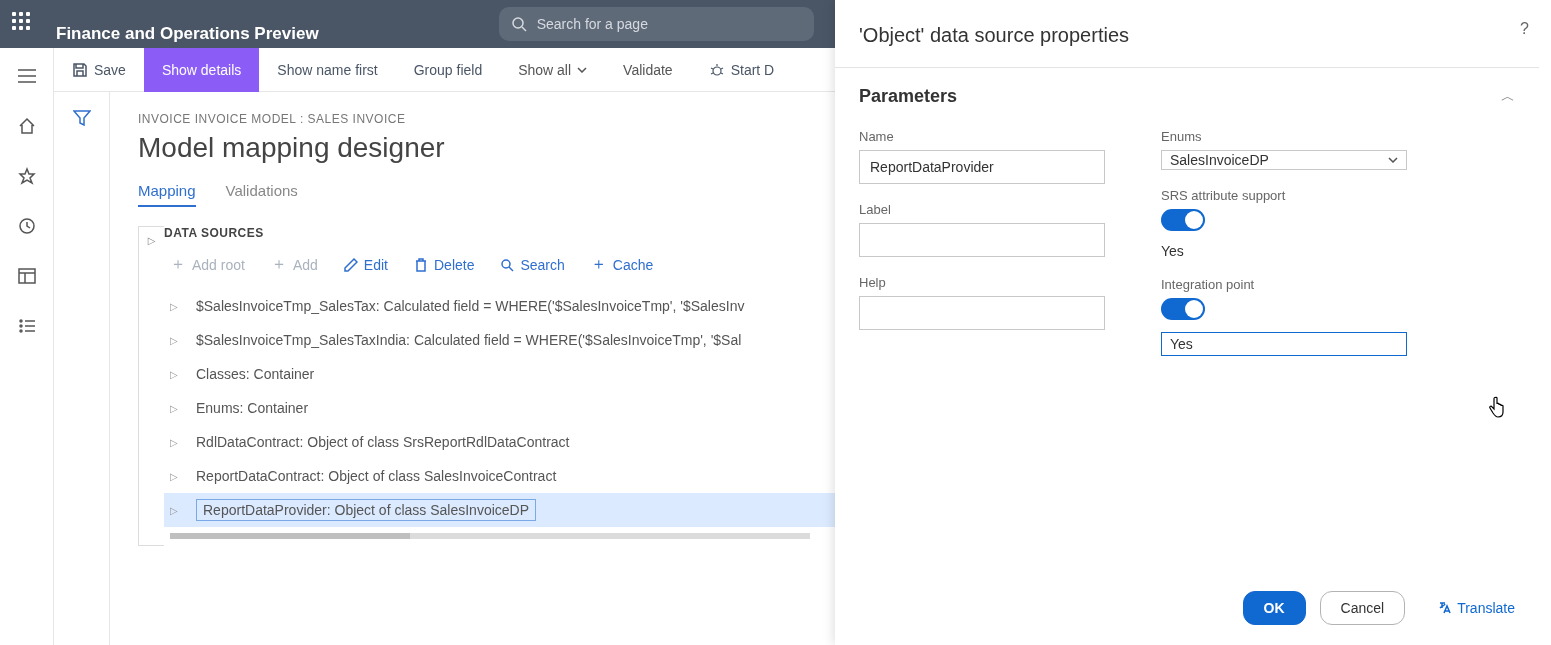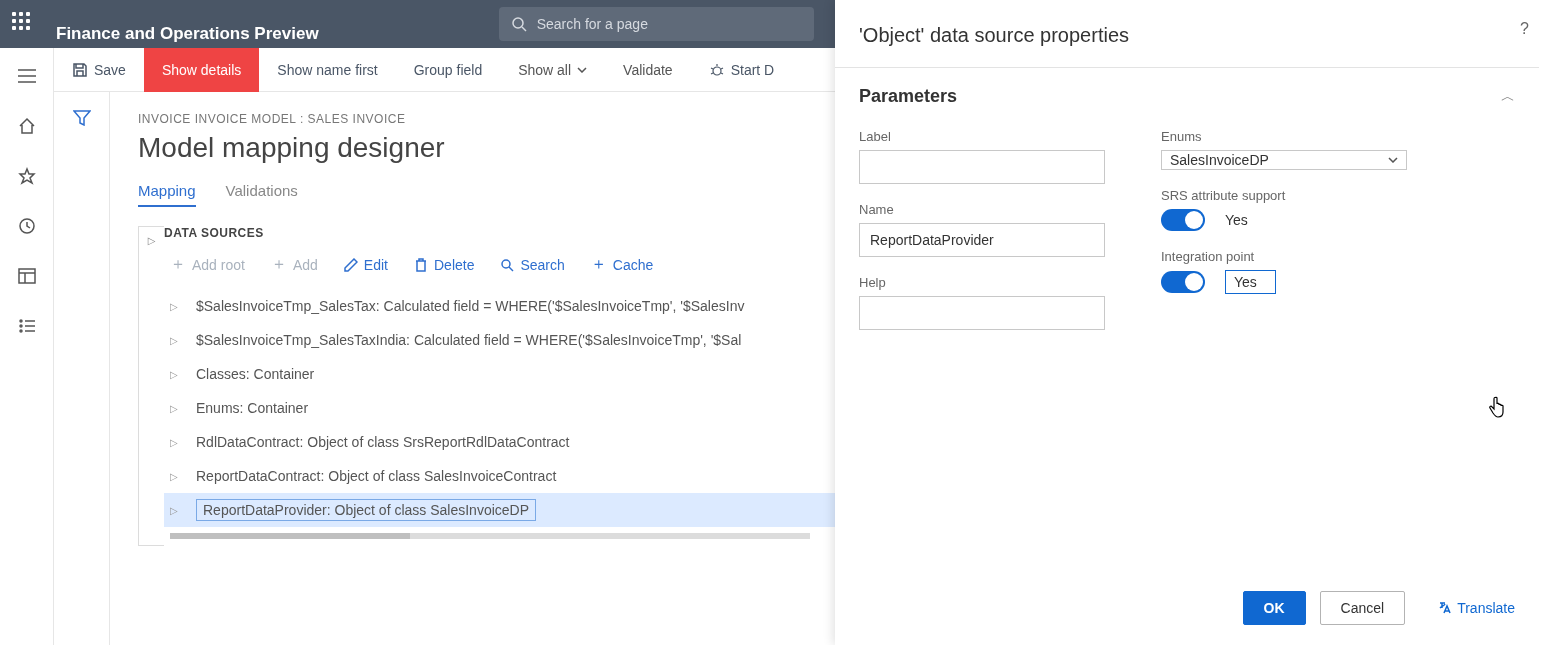--- a/index.html
+++ b/index.html
@@ -3,32 +3,32 @@
 <meta charset="utf-8">
 <style>
 * { box-sizing: border-box; margin: 0; padding: 0; font-family: "Segoe UI", Arial, sans-serif; }
 html, body { width: 1551px; height: 645px; overflow: hidden; background: #fff; }
 
 
 .topbar { height: 48px; background: #4a5666; color: #fff; display: flex; align-items: center; padding: 0 12px; }
 .waffle { width: 24px; height: 24px; margin-right: 20px; display: grid; grid-template-columns: repeat(3,4px); grid-template-rows: repeat(3,4px); gap: 3px; }
 .waffle span { background: #fff; border-radius: 1px; }
 .app-title { font-size: 17px; font-weight: 600; margin-top: 20px; }
-.search-wrap { margin-left: 180px; width: 315px; height: 34px; background: #5f6a79; border-radius: 4px; display: flex; align-items: center; padding: 0 12px; color: #d6dae0; }
+.search-wrap { margin-left: 180px; width: 315px; height: 34px; background: #5f6a79; border-radius: 10px; display: flex; align-items: center; padding: 0 12px; color: #d6dae0; }
 .search-wrap svg { margin-right: 10px; flex: 0 0 auto; }
 .search-wrap .ph { font-size: 14px; }
 
 
 .leftrail { position: absolute; top: 48px; left: 0; width: 54px; bottom: 0; background: #fff; border-right: 1px solid #e6e6e6; display: flex; flex-direction: column; align-items: center; padding-top: 16px; gap: 26px; color: #555; }
 .leftrail .iconbtn { width: 24px; height: 24px; display: flex; align-items: center; justify-content: center; }
 
 
 .actionbar { position: absolute; top: 48px; left: 54px; right: 0; height: 44px; background: #fff; border-bottom: 1px solid #e6e6e6; display: flex; align-items: center; font-size: 14px; color: #4a5666; }
 .actionbar .item { padding: 3px 18px; height: 44px; display: flex; align-items: center; gap: 6px; cursor: pointer; }
-.actionbar .item.active { background: #ef4444; color: #fff; }
+.actionbar .item.active { background: #8b5cf6; color: #fff; }
 .actionbar .item svg { flex: 0 0 auto; }
 
 
 .filtercol { position: absolute; top: 92px; left: 54px; width: 56px; bottom: 0; border-right: 1px solid #e6e6e6; display: flex; justify-content: center; padding-top: 18px; color: #2f6fcf; }
 
 
 .main { position: absolute; top: 92px; left: 110px; right: 0; bottom: 0; padding: 20px 0 0 28px; overflow: hidden; }
 .crumb { font-size: 12px; color: #777; letter-spacing: .5px; }
 .pagetitle { font-size: 28px; color: #444; margin-top: 6px; font-weight: 400; }
 .tabs { margin-top: 18px; display: flex; gap: 30px; font-size: 15px; color: #888; border-bottom: 1px solid transparent; }
@@ -56,28 +56,28 @@
 .sp-title { font-size: 20px; color: #333; }
 .sp-hr { border: none; border-top: 1px solid #e3e3e3; margin: 20px -24px 18px -24px; }
 .sp-section { display: flex; justify-content: space-between; align-items: center; }
 .sp-section h3 { font-size: 18px; font-weight: 600; color: #333; }
 .sp-section .chev-up { color: #888; font-size: 14px; }
 .sp-grid { display: flex; gap: 56px; margin-top: 22px; }
 .sp-col { width: 246px; display: flex; flex-direction: column; gap: 18px; }
 .fld label { font-size: 13px; color: #666; display: block; margin-bottom: 6px; }
 .fld input[type=text] { width: 100%; height: 34px; border: 1px solid #c8c8c8; padding: 0 10px; font-size: 14px; color: #333; }
 .fld .select { width: 100%; height: 20px; border: 1px solid #c8c8c8; padding: 0 8px; font-size: 14px; color: #333; display: flex; align-items: center; justify-content: space-between; }
-.toggle-row { display: flex; align-items: center; gap: 20px; }
+.toggle-row { display: flex; gap: 12px; flex-direction: column; }
 .toggle { width: 44px; height: 22px; background: #1068d1; border-radius: 11px; position: relative; cursor: pointer; }
 .toggle .knob { position: absolute; right: 2px; top: 2px; width: 18px; height: 18px; background: #fff; border-radius: 50%; }
 .toggle-label-box { font-size: 14px; color: #333; }
 .toggle-label-box.boxed { border: 1px solid #1068d1; padding: 3px 18px 3px 8px; }
 .cursor-hand { position: absolute; left: 327px; top: 266px; font-size: 18px; }
 .sp-footer { margin-top: auto; display: flex; justify-content: flex-end; align-items: center; gap: 14px; padding-top: 20px; }
-.btn { height: 34px; padding: 0 20px; font-size: 14px; border-radius: 2px; cursor: pointer; display: flex; align-items: center; }
+.btn { height: 34px; padding: 0 20px; font-size: 14px; border-radius: 12px; cursor: pointer; display: flex; align-items: center; }
 .btn-primary { background: #1068d1; color: #fff; border: 1px solid #1068d1; font-weight: 600; }
 .btn-secondary { background: #fff; color: #333; border: 1px solid #b3b3b3; }
 .translate-link { color: #1068d1; font-size: 14px; display: flex; align-items: center; gap: 6px; margin-left: 18px; cursor: pointer; }
 </style>
 </head>
 <body>
 
 <div class="topbar">
   <div class="waffle">
     <span></span>
@@ -274,26 +274,26 @@
   <div class="help-icon">?</div>
   <div class="sp-title">'Object' data source properties</div>
   <hr class="sp-hr">
   <div class="sp-section">
     <h3>Parameters</h3>
     <div class="chev-up">︿</div>
   </div>
   <div class="sp-grid">
     <div class="sp-col">
       <div class="fld">
+        <label>Name</label>
+        <input type="text" value="ReportDataProvider" style="">
+      </div>
+      <div class="fld">
         <label>Label</label>
         <input type="text" value="" style="">
-      </div>
-      <div class="fld">
-        <label>Name</label>
-        <input type="text" value="ReportDataProvider" style="">
       </div>
       <div class="fld">
         <label>Help</label>
         <input type="text" value="" style="">
       </div>
     </div>
     <div class="sp-col" style="position:relative">
       <div class="fld">
         <label>Enums</label>
         <div class="select">

